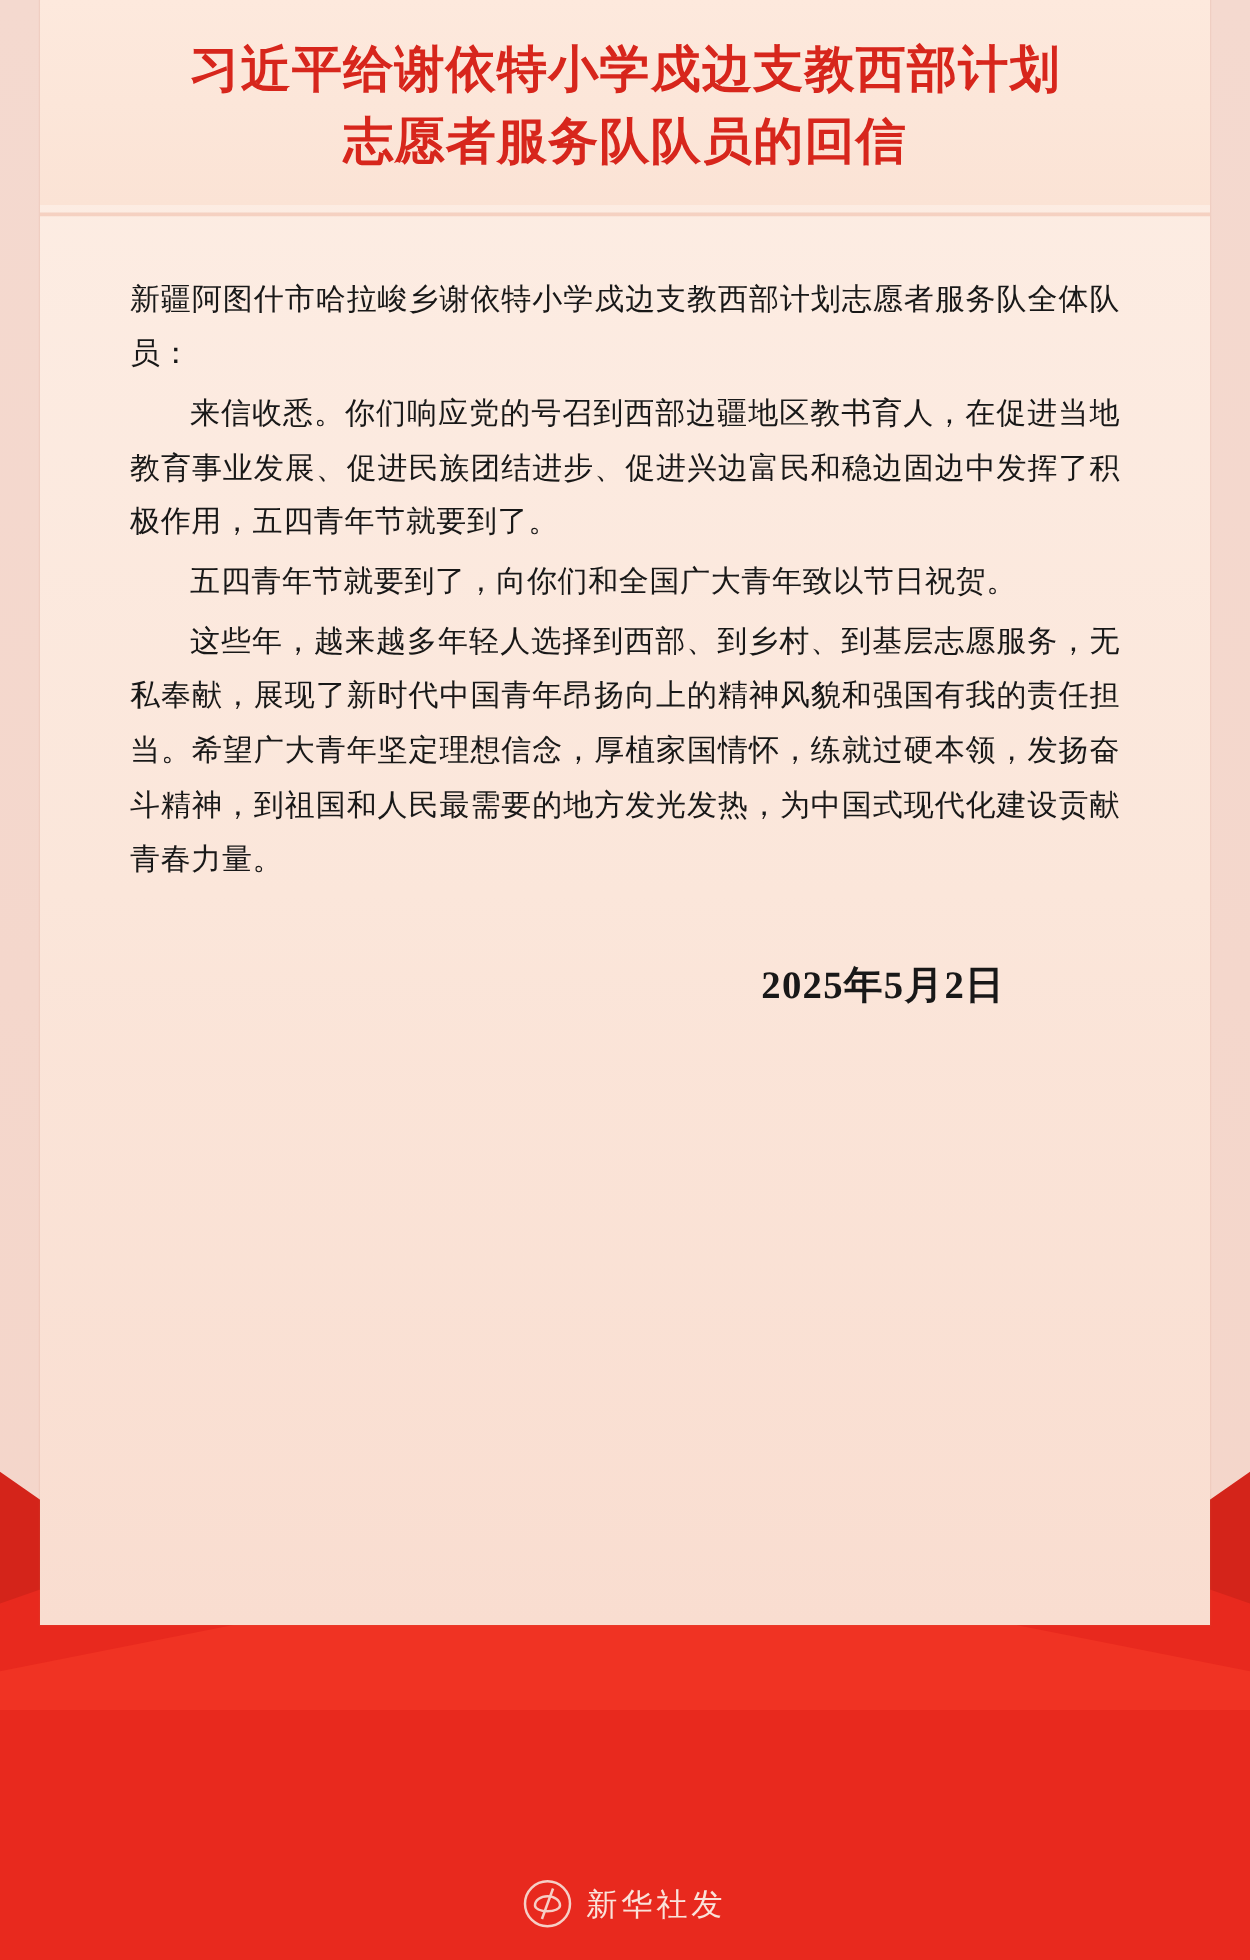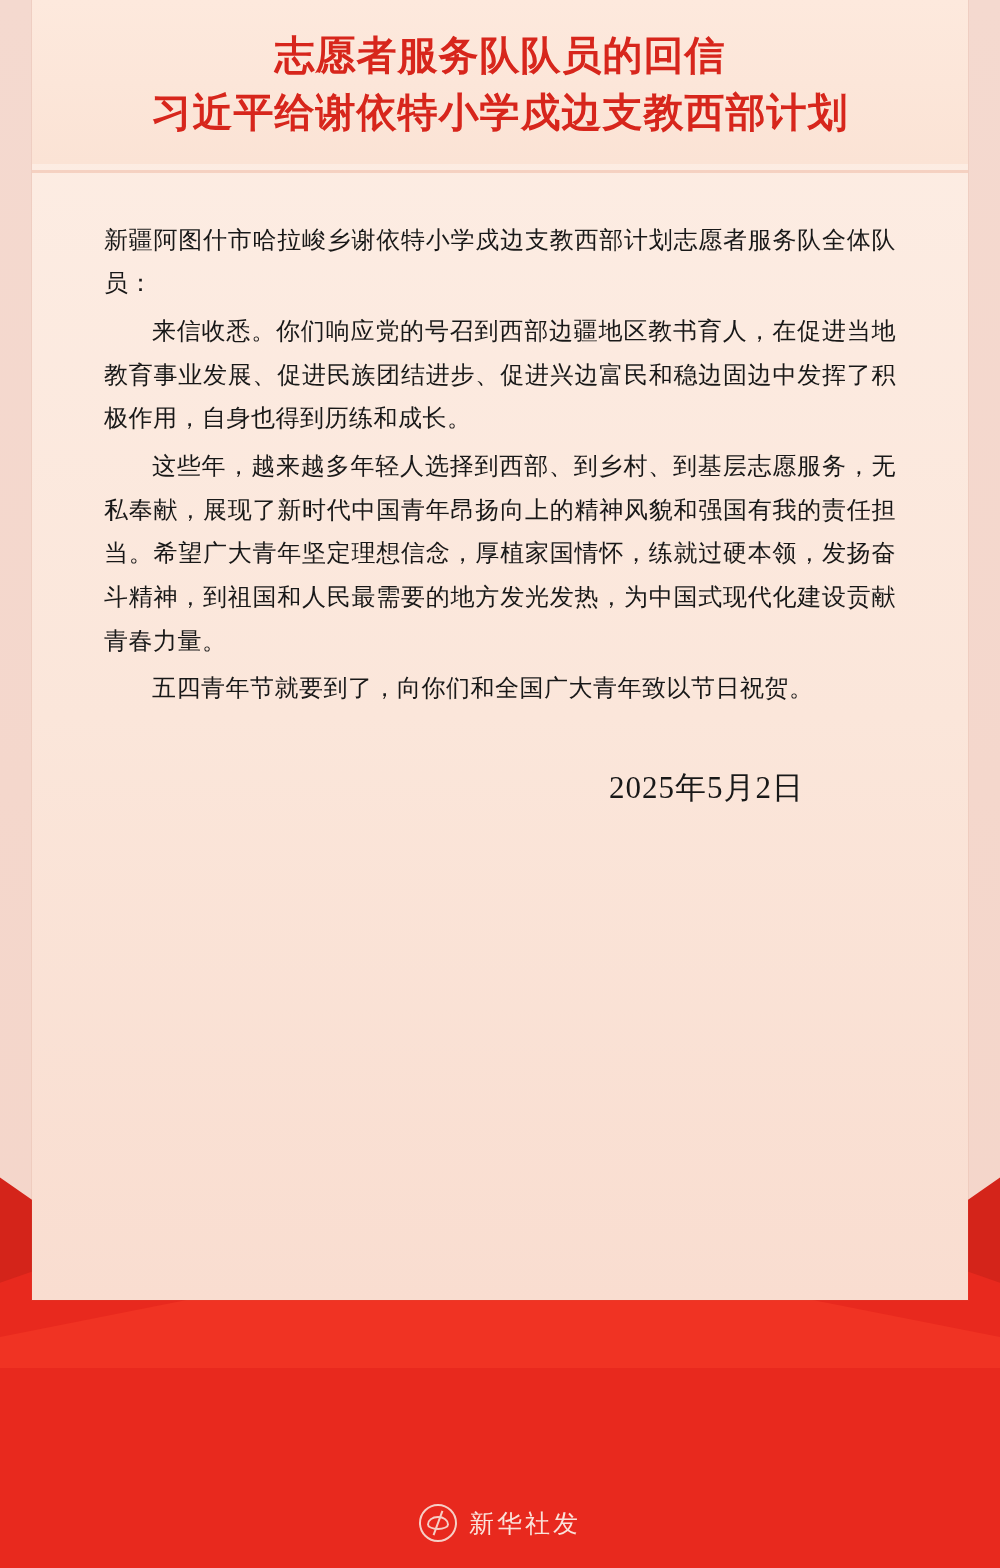--- a/index.html
+++ b/index.html
@@ -155,20 +155,21 @@
     color: #141414;
     letter-spacing: 6px;
     font-style: italic;
     line-height: 1.2;
   }
   .sign-date {
     margin-top: 28px;
     font-size: 31px;
     color: #181818;
     letter-spacing: 1px;
+    font-weight: bold;
   }
 
   .letter-bottom-pad { height: 60px; }
 
   
   .footer {
     position: absolute;
     left: 0;
     bottom: 26px;
     width: 1000px;
@@ -222,30 +223,30 @@
   <div class="flap-left-inner"></div>
   <div class="flap-right"></div>
   <div class="flap-right-inner"></div>
   <div class="flap-bottom"></div>
   <div class="flap-bottom-2"></div>
   <div class="flap-bottom-3"></div>
 
   <div class="letter">
 
     <div class="title-band">
+      <div class="title-line">习近平给谢依特小学戍边支教西部计划</div>
       <div class="title-line">志愿者服务队队员的回信</div>
-      <div class="title-line">习近平给谢依特小学戍边支教西部计划</div>
     </div>
     <div class="divider"></div>
 
     <div class="body-wrap">
       <p class="salutation">新疆阿图什市哈拉峻乡谢依特小学戍边支教西部计划志愿者服务队全体队员：</p>
-      <p class="para">来信收悉。你们响应党的号召到西部边疆地区教书育人，在促进当地教育事业发展、促进民族团结进步、促进兴边富民和稳边固边中发挥了积极作用，自身也得到历练和成长。</p>
+      <p class="para">来信收悉。你们响应党的号召到西部边疆地区教书育人，在促进当地教育事业发展、促进民族团结进步、促进兴边富民和稳边固边中发挥了积极作用，五四青年节就要到了。</p>
+      <p class="para">五四青年节就要到了，向你们和全国广大青年致以节日祝贺。</p>
       <p class="para">这些年，越来越多年轻人选择到西部、到乡村、到基层志愿服务，无私奉献，展现了新时代中国青年昂扬向上的精神风貌和强国有我的责任担当。希望广大青年坚定理想信念，厚植家国情怀，练就过硬本领，发扬奋斗精神，到祖国和人民最需要的地方发光发热，为中国式现代化建设贡献青春力量。</p>
-      <p class="para">五四青年节就要到了，向你们和全国广大青年致以节日祝贺。</p>
 
       <div class="signature-block">
         <div class="sign-date">2025年5月2日</div>
       </div>
 
       <div class="letter-bottom-pad"></div>
     </div>
   </div>
 
   <div class="footer">

